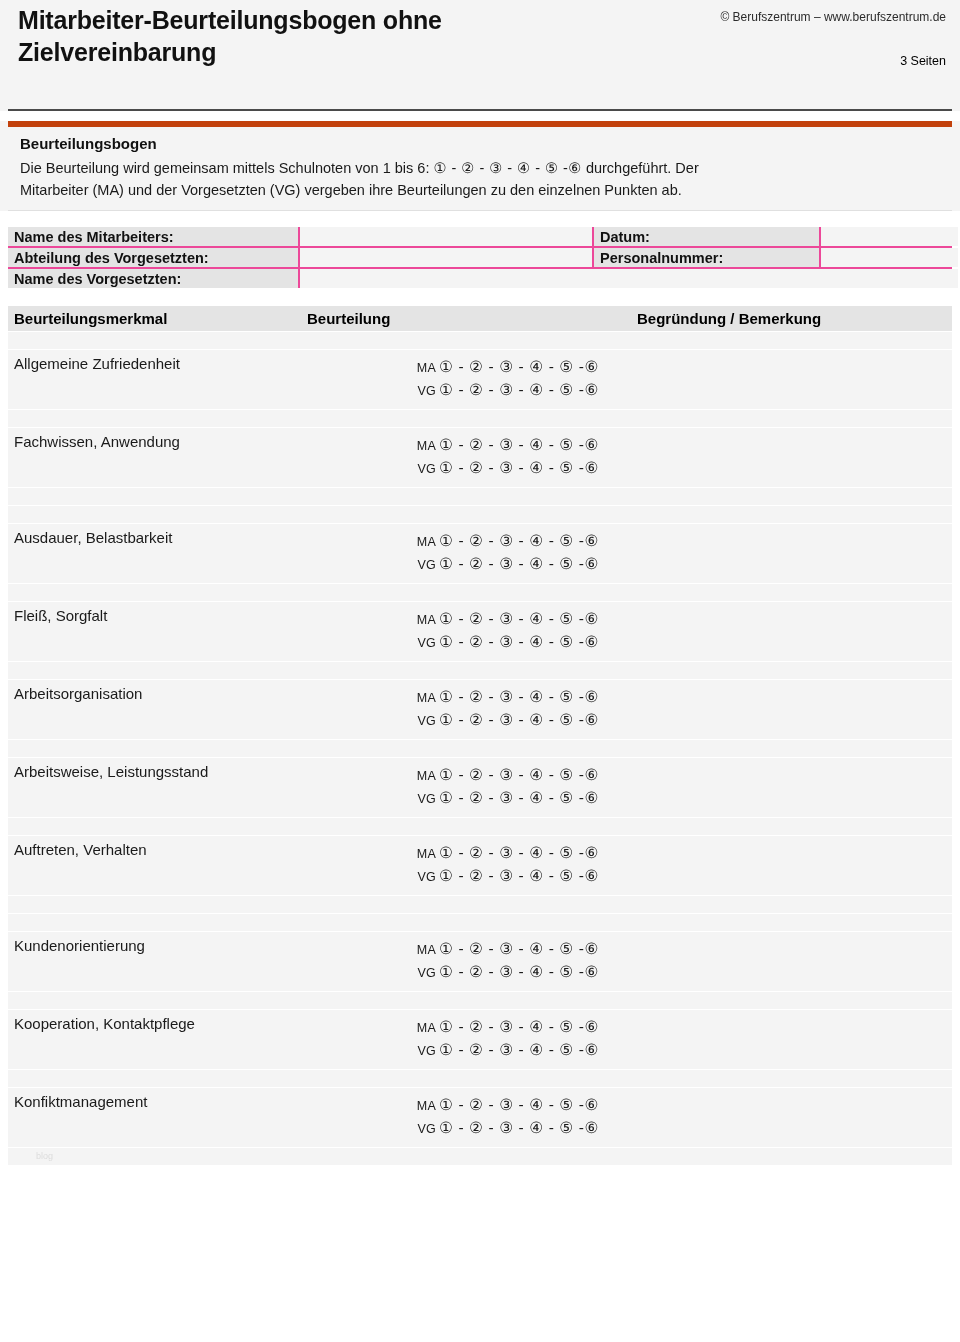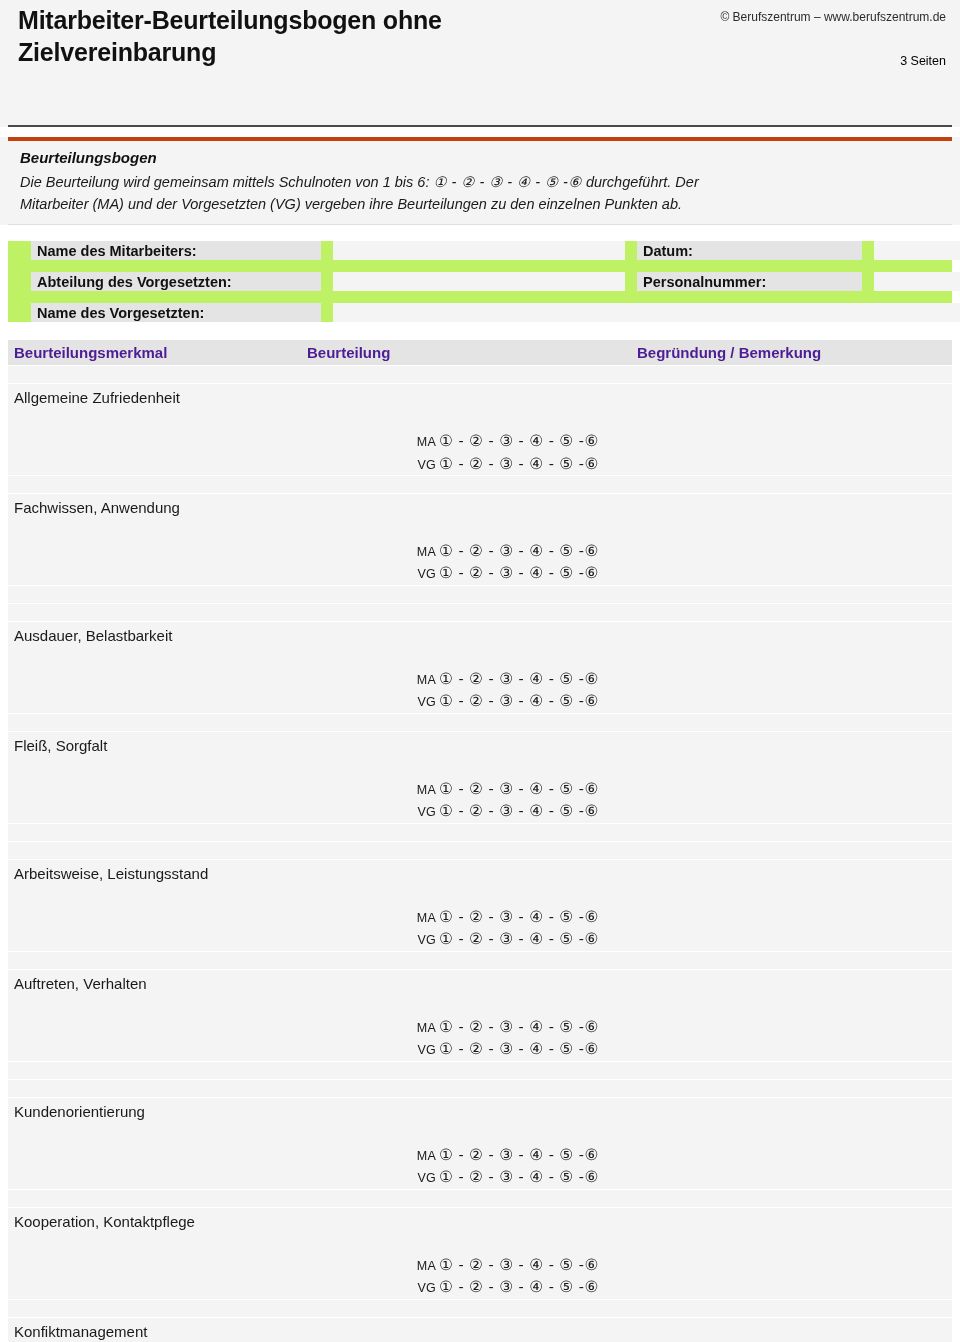--- a/index.html
+++ b/index.html
@@ -12,21 +12,21 @@
     height: 1342px;
     font-family: "Liberation Sans", sans-serif;
     color: #1a1a1a;
     overflow: hidden;
     position: relative;
   }
 
   
   .doc-header {
     position: relative;
-    height: 127px;
+    height: 111px;
     padding: 0;
     background: #f4f4f4;
     box-sizing: border-box;
   }
   .doc-title {
     position: absolute;
     left: 18px;
     top: 4px;
     width: 500px;
     font-size: 25px;
@@ -61,49 +61,47 @@
 
   
   .intro-wrap {
     background: #f4f4f4;
     padding: 0 0 0 0;
     margin-top: 10px;
   }
   .intro-box {
     margin: 0 8px;
     background: #f4f4f4;
-    border-top: 4px solid #c2410c;
+    border-top: 6px solid #c2410c;
     border-bottom: 1px solid #e0e0e0;
     padding: 8px 12px 9px 12px;
     box-sizing: border-box;
-    font-style: italic;
   }
   .intro-heading {
     font-size: 15px;
     font-weight: bold;
     margin: 0 0 5px 0;
     color: #111;
   }
   .intro-body {
     font-size: 14.5px;
     line-height: 1.52;
     color: #1a1a1a;
   }
   .intro-body .marks { letter-spacing: 0.5px; }
 
   
   .info-grid {
     margin: 16px 8px 0 8px;
     display: grid;
     grid-template-columns: 290px 292px 225px 137px;
     grid-auto-rows: 19px;
-    gap: 12px;
-    background: #bef264;
+    gap: 2px;
+    background: #ec4899;
     font-size: 14.5px;
-    padding-left: 23px;
   }
   .info-label {
     background: #e4e4e4;
     font-weight: bold;
     display: flex;
     align-items: center;
     padding-left: 6px;
     box-sizing: border-box;
     color: #111;
     white-space: nowrap;
@@ -124,21 +122,21 @@
   .eval-table col.c1 { width: 289px; }
   .eval-table col.c2 { width: 330px; }
   .eval-table col.c3 { width: 325px; }
 
   .eval-table th {
     background: #e4e4e4;
     font-size: 15px;
     font-weight: bold;
     text-align: left;
     padding: 4px 0 4px 6px;
-    color: #4c1d95;
+    color: #000000;
     height: 20px;
     box-sizing: border-box;
   }
   .eval-table th.col-b { padding-left: 10px; margin-top: 8px; }
   .eval-table th.col-c { padding-left: 10px; }
 
   .eval-table td {
     background: #f4f4f4;
     vertical-align: top;
     padding: 0;
@@ -157,21 +155,20 @@
   .crit-label.watermark {
     font-size: 9px;
     color: #dcdcdc;
     padding: 3px 0 0 28px;
   }
 
   .rating-block {
     padding: 6px 0 0 0;
     text-align: right;
     padding-right: 28px;
-    margin-top: 40px;
   }
   .rating-line {
     font-size: 15px;
     line-height: 1.45;
     white-space: nowrap;
     color: #1a1a1a;
   }
   .rating-line .who {
     font-size: 12.5px;
     letter-spacing: 0.3px;
@@ -302,20 +299,32 @@
             <div class="rating-line"><span class="who">VG</span><span class="scale">① - ② - ③ - ④ - ⑤ -⑥</span></div>
           </div>
         </td>
         <td></td>
       </tr>
       <tr class="spacer">
         <td></td>
         <td></td>
         <td></td>
       </tr>
+      <tr class="item">
+        <td>
+          <div class="crit-label">Arbeitsorganisation</div>
+        </td>
+        <td>
+          <div class="rating-block">
+            <div class="rating-line"><span class="who">MA</span><span class="scale">① - ② - ③ - ④ - ⑤ -⑥</span></div>
+            <div class="rating-line"><span class="who">VG</span><span class="scale">① - ② - ③ - ④ - ⑤ -⑥</span></div>
+          </div>
+        </td>
+        <td></td>
+      </tr>
       <tr class="spacer">
         <td></td>
         <td></td>
         <td></td>
       </tr>
       <tr class="item">
         <td>
           <div class="crit-label">Arbeitsweise, Leistungsstand</div>
         </td>
         <td>

